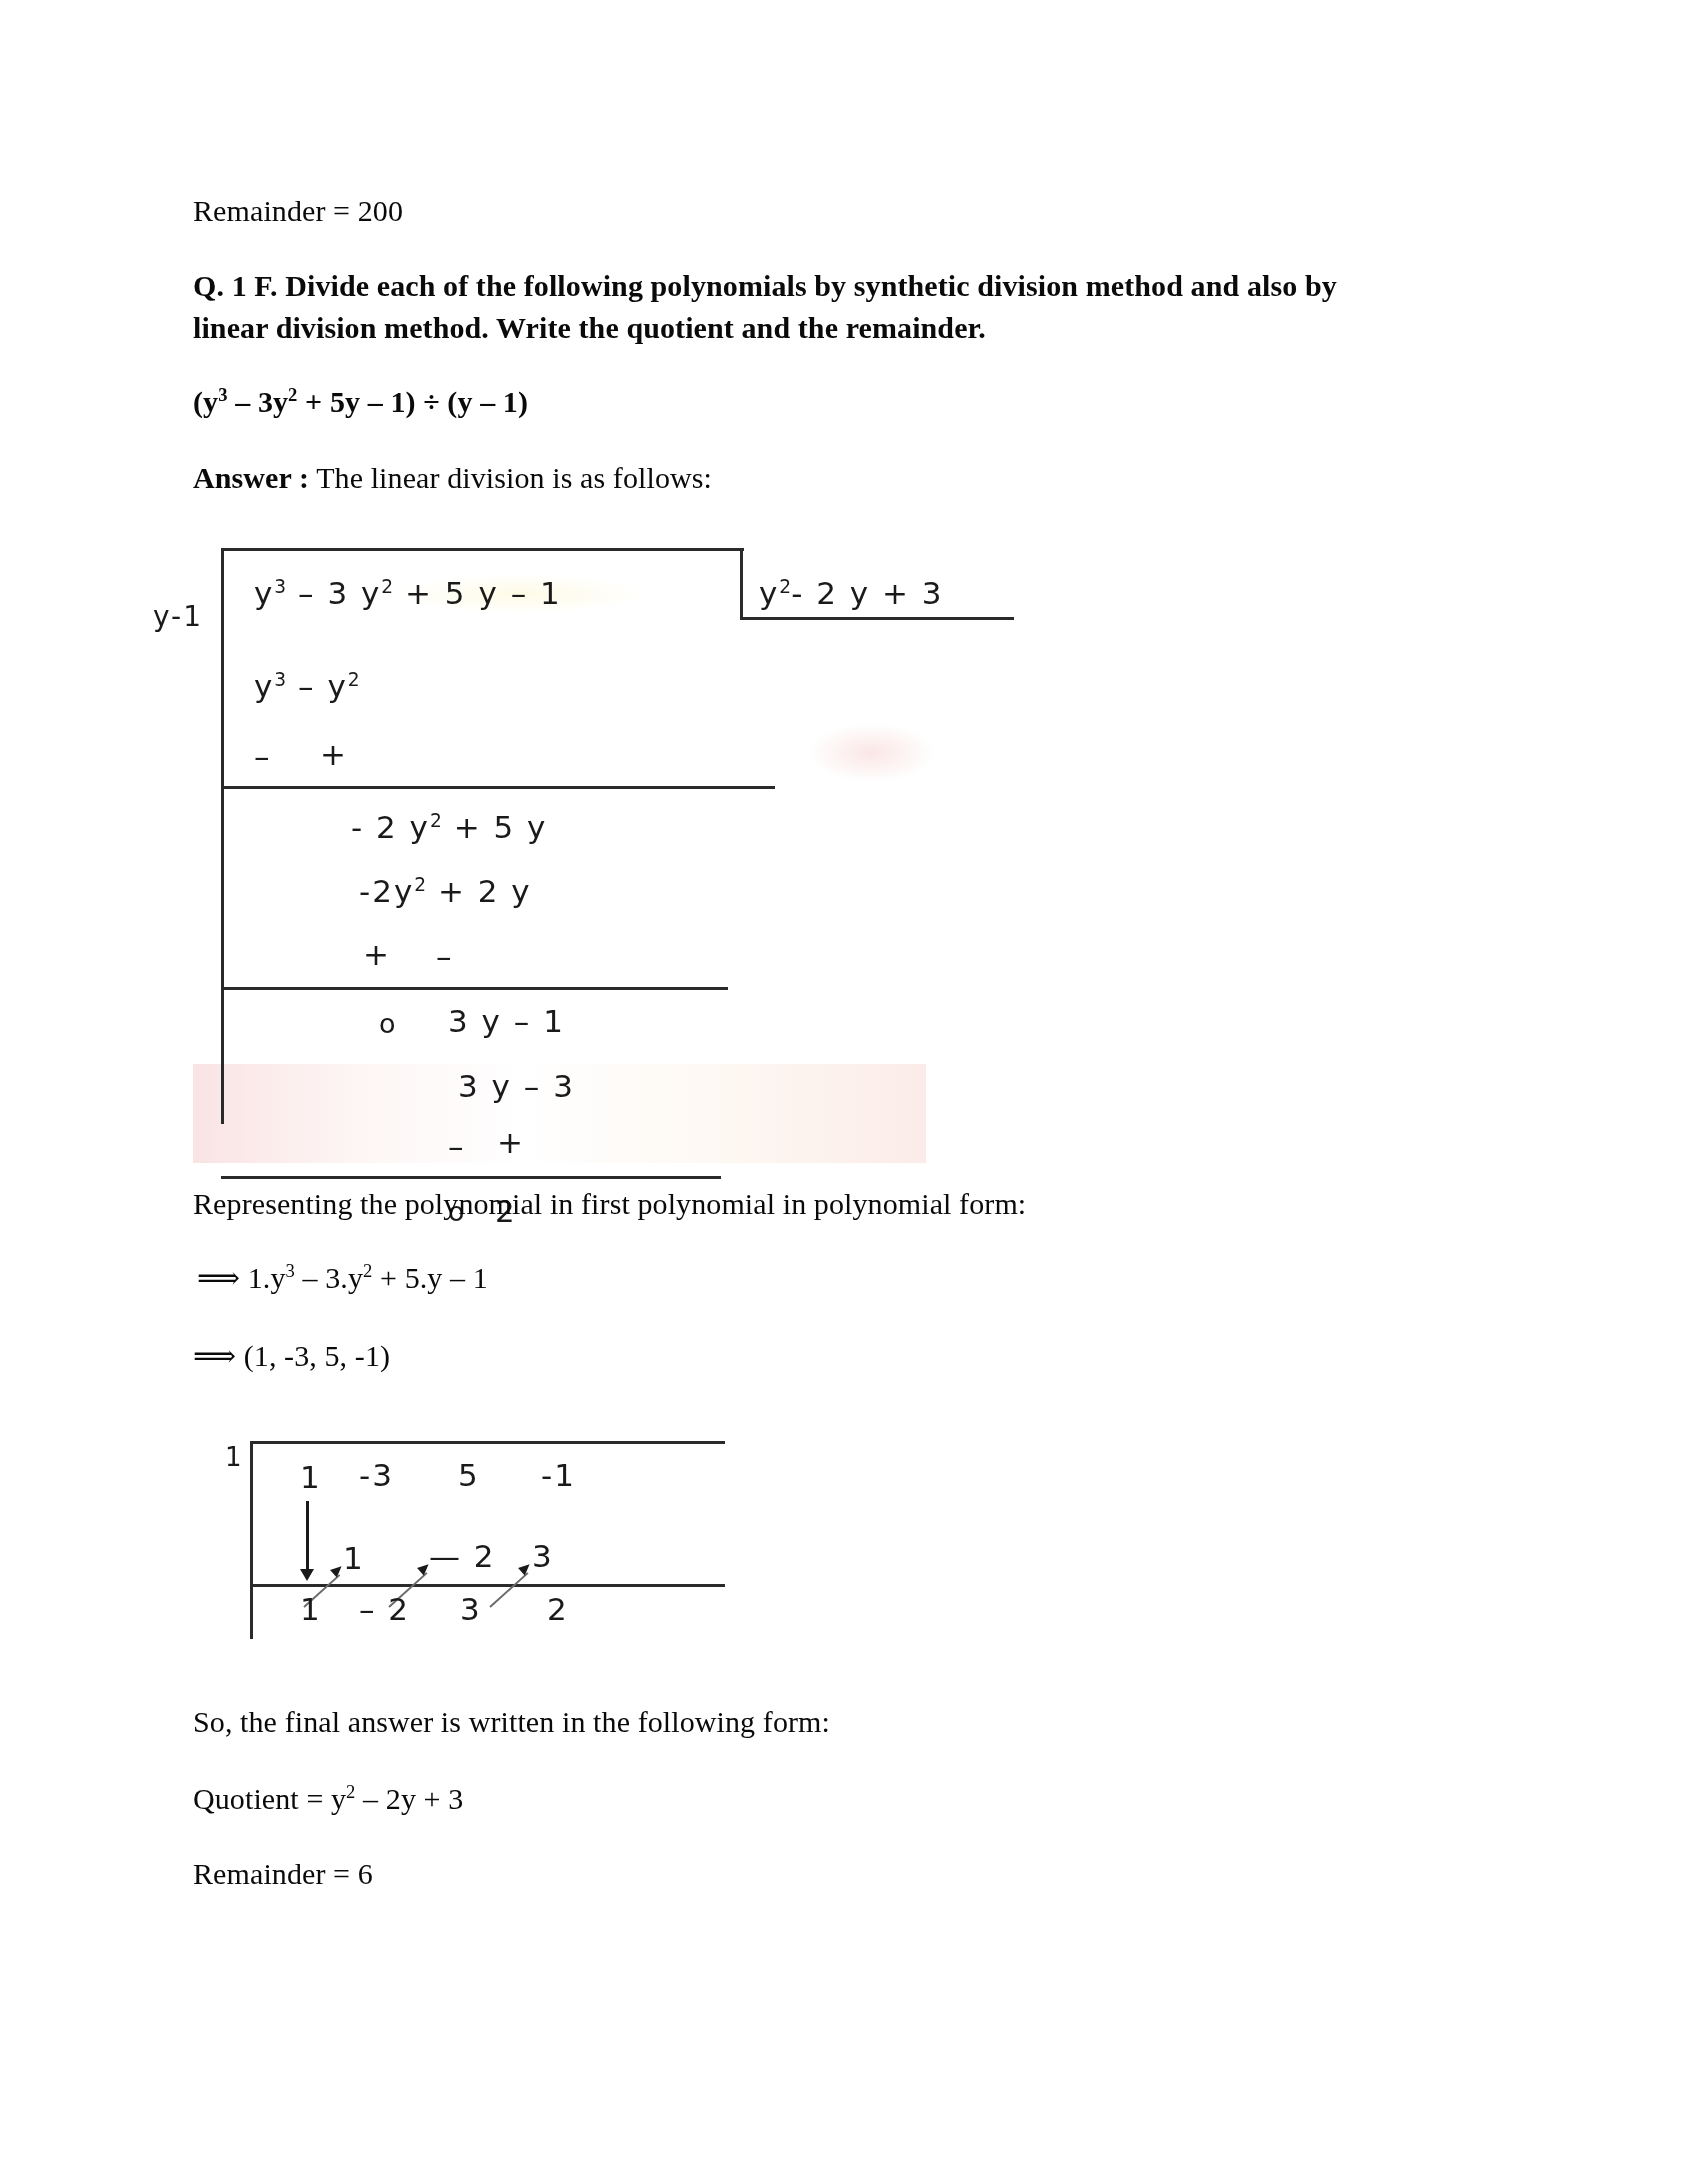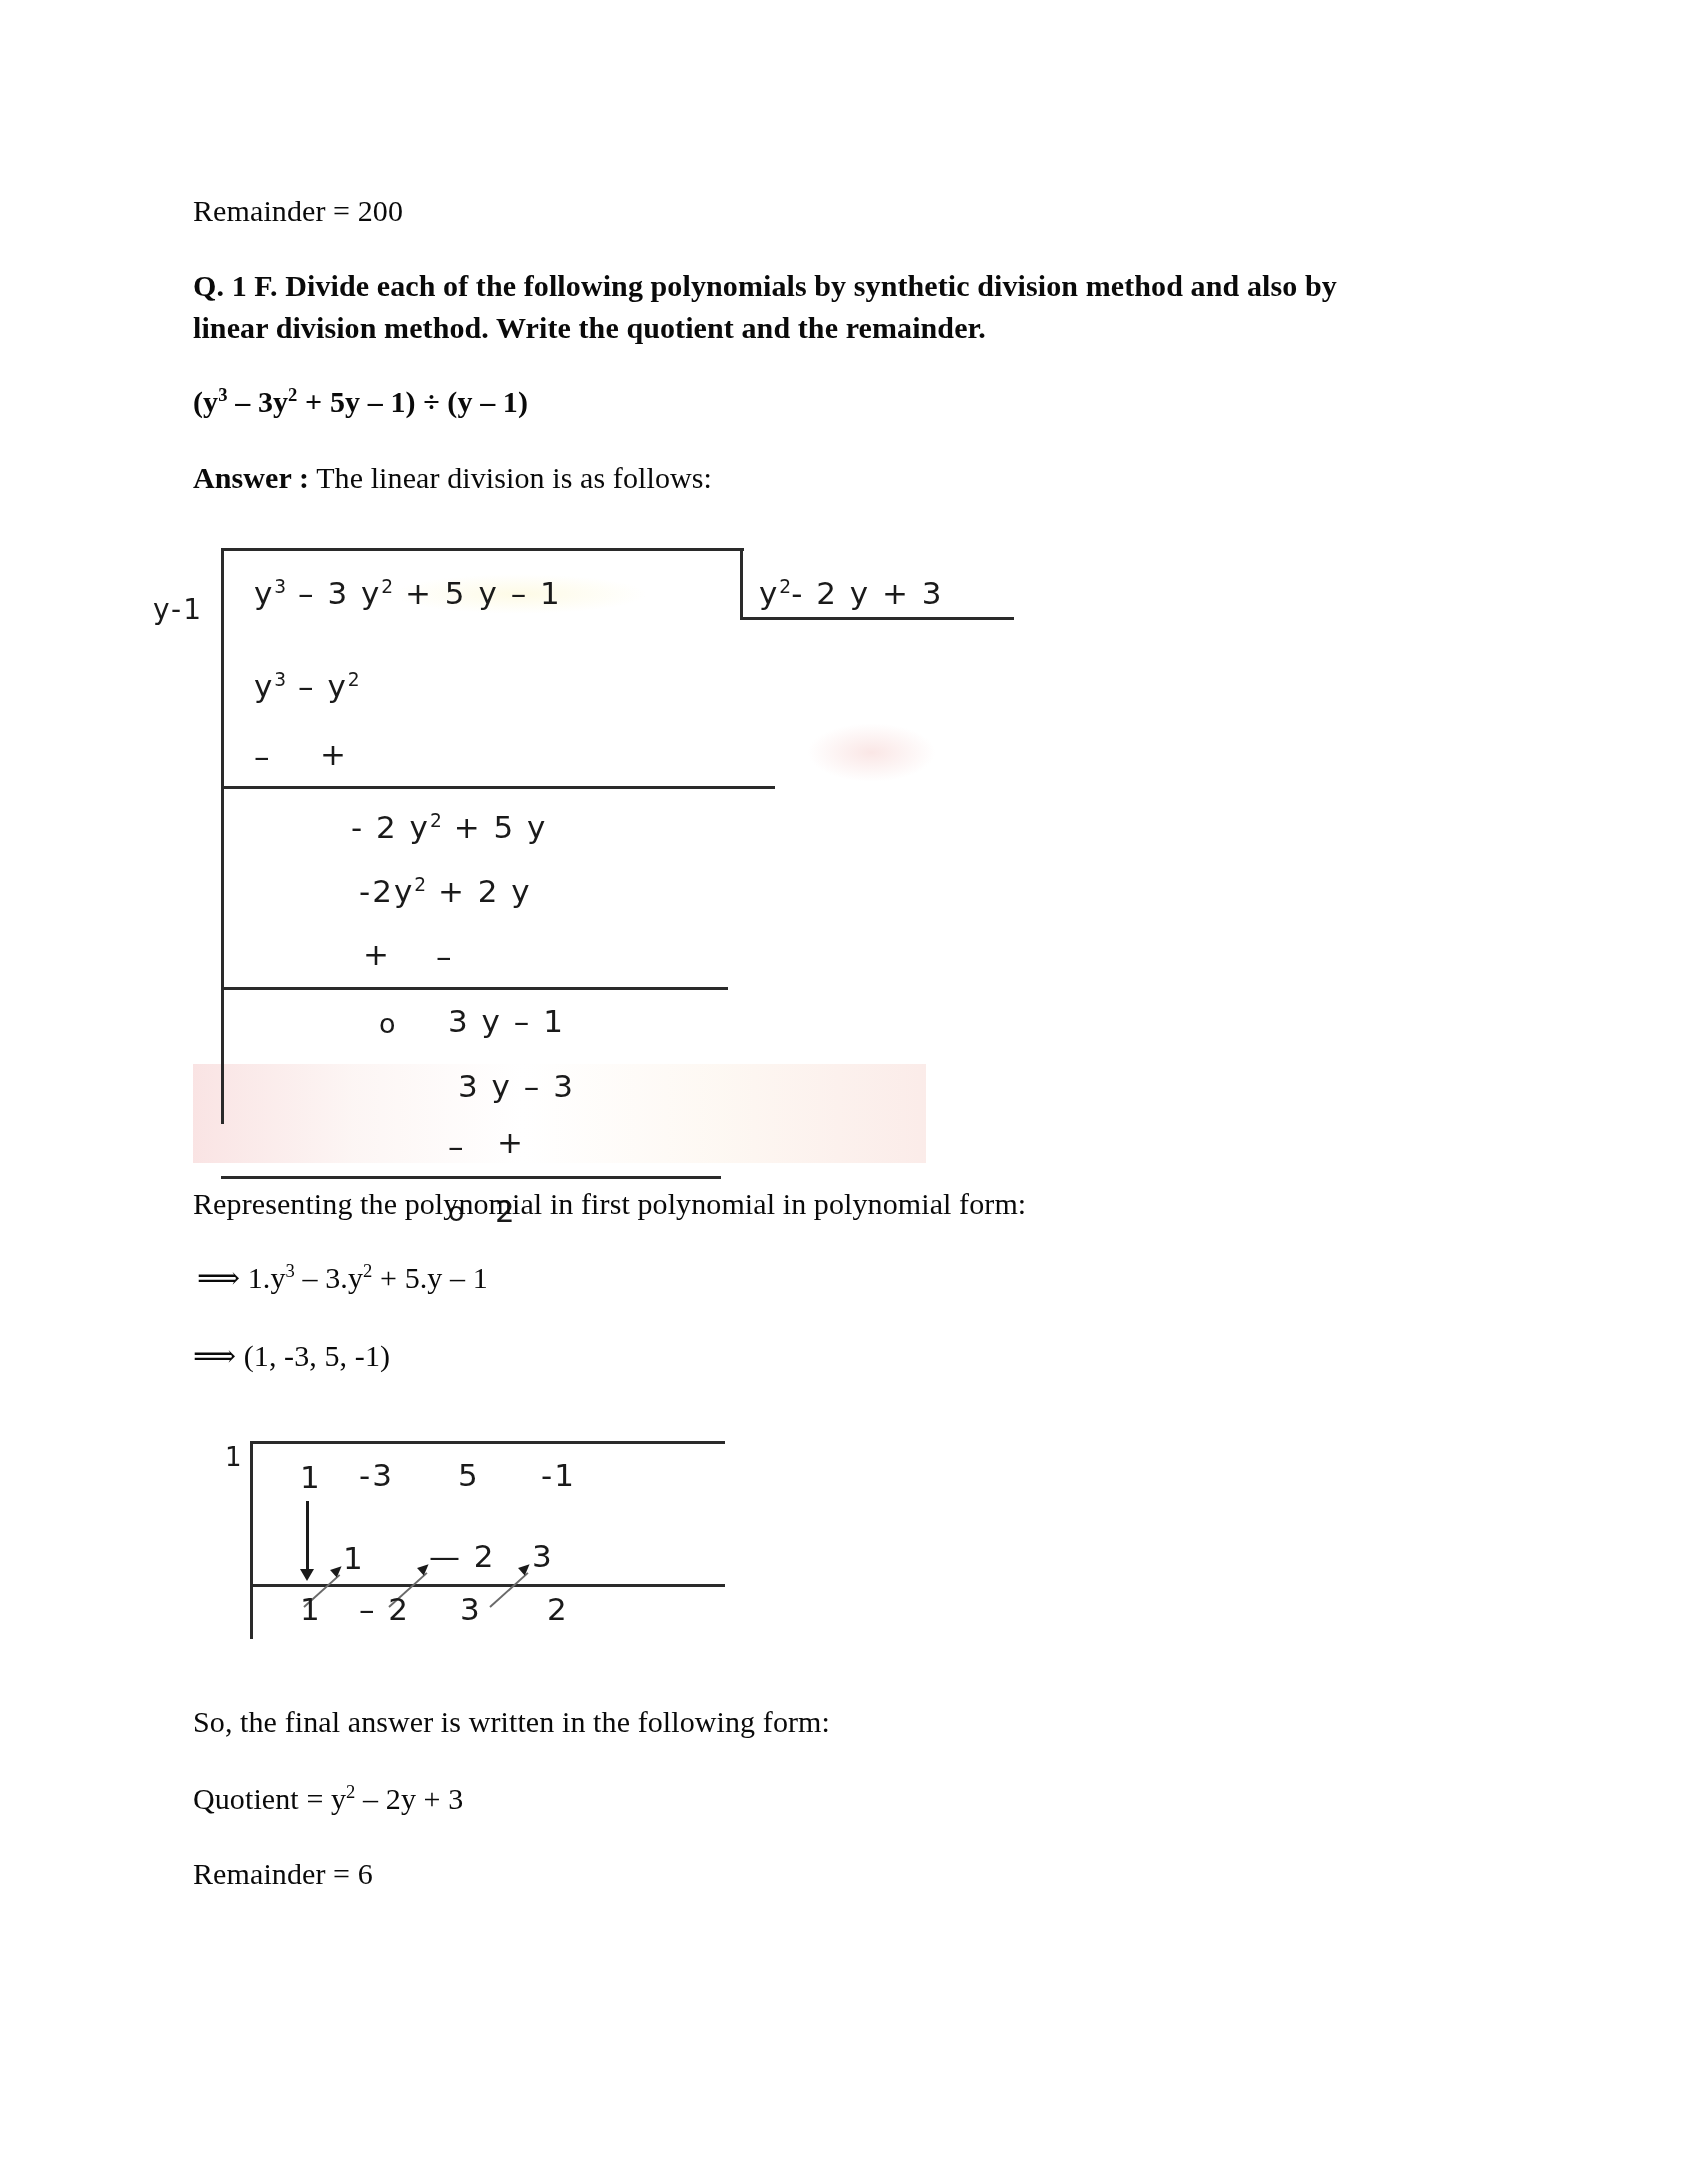--- a/index.html
+++ b/index.html
@@ -160,21 +160,21 @@
     <div class="para" style="position:absolute; left:0; top:457px;">
       <span class="lead">Answer :</span><span> The linear division is as follows:</span>
     </div>
 
     <div class="ink" id="long-division-figure">
 
       <div class="scan-tint"></div>
       <div class="scan-tint2"></div>
       <div class="scan-tint3"></div>
 
-      <div class="hw-txt" style="left:-40px; top:81px; font-size:28px;">y-1</div>
+      <div class="hw-txt" style="left:-40px; top:88px; font-size:28px;">y-1</div>
 
       <div class="hw-line hw-v" style="left:28px; top:33px; height:576px;"></div>
 
       <div class="hw-line hw-h" style="left:28px; top:33px; width:523px;"></div>
 
       <div class="hw-line hw-v" style="left:547px; top:33px; height:71px;"></div>
 
       <div class="hw-line hw-h" style="left:547px; top:102px; width:274px;"></div>
 
       <div class="hw-txt" style="left:61px; top:63px;">

